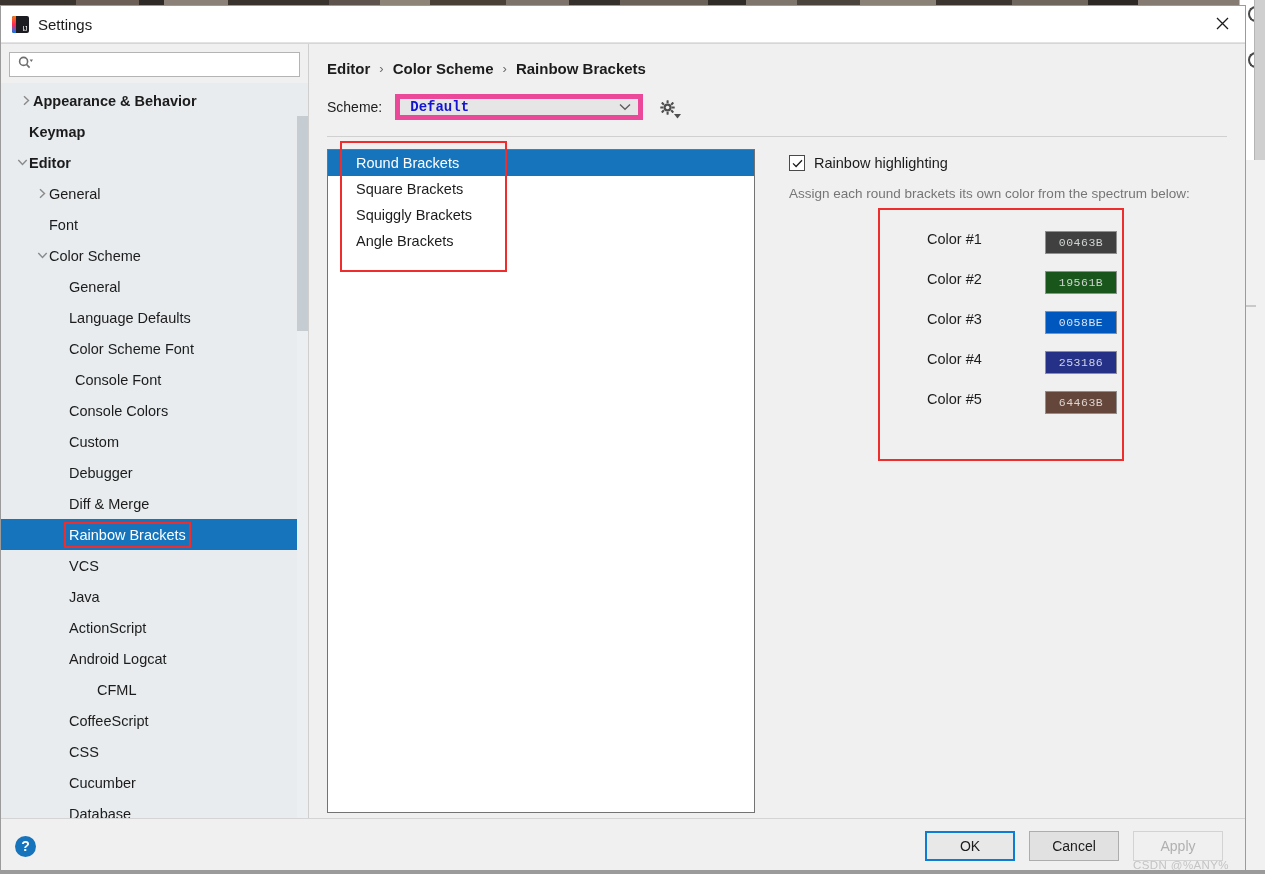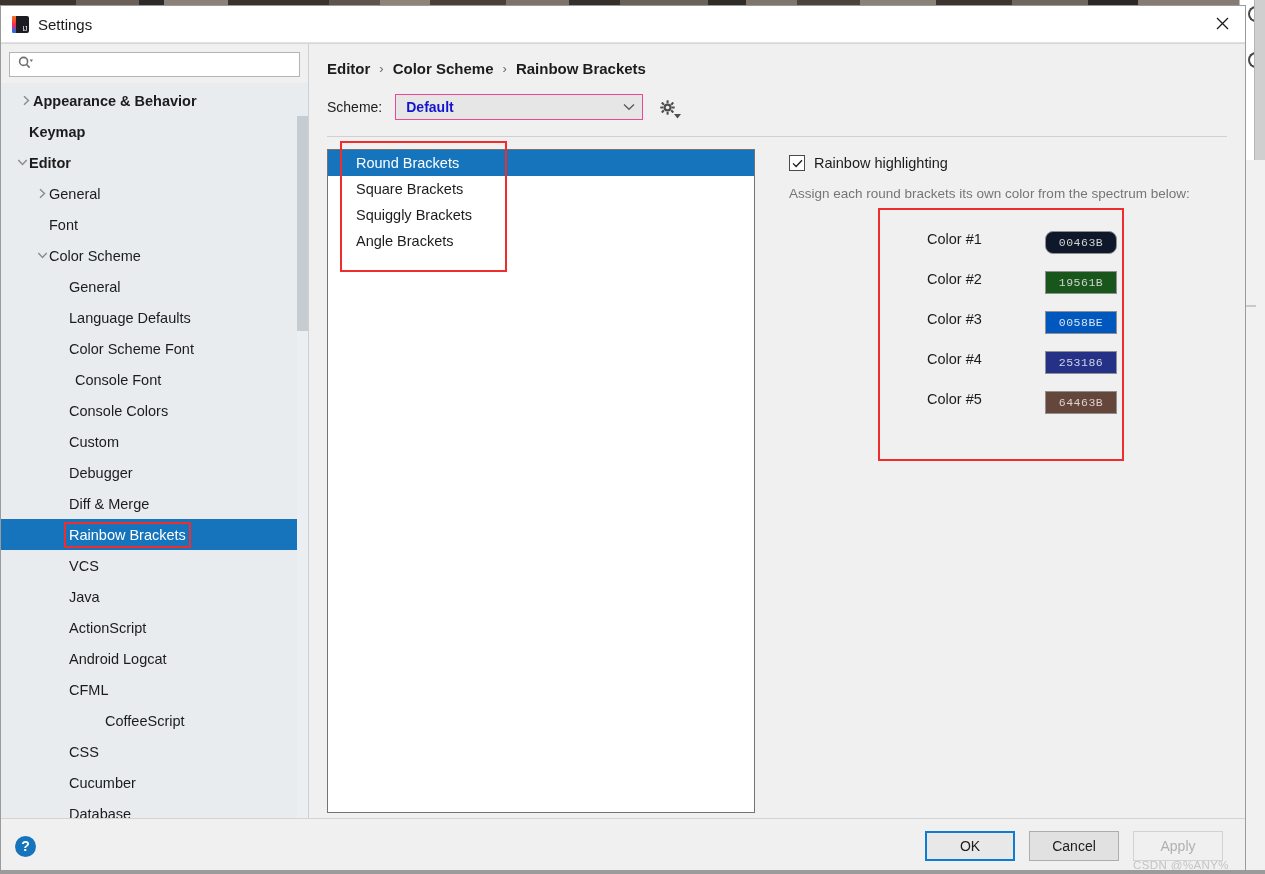--- a/index.html
+++ b/index.html
@@ -151,22 +151,22 @@
     margin-top: 16px; font-size: 15px; font-weight: bold; color: #1c1c1c;
     display: flex; align-items: center; gap: 9px;
   }
   #breadcrumb .sep { color: #6a6a6a; font-weight: normal; font-size: 13px; }
   #scheme-row {
     margin-top: 17px; display: flex; align-items: center; gap: 13px;
   }
   #scheme-label { font-size: 14px; color: #1c1c1c; }
   #scheme-select {
     width: 248px; height: 26px; background: #e6e6e6;
-    border: 1px solid #ec4899; box-sizing: border-box;
-    display: flex; align-items: center; cursor: pointer;
+    border: 5px solid #ec4899; box-sizing: border-box;
+    display: flex; align-items: center; cursor: pointer; font-family: Liberation Mono, monospace;
   }
   #scheme-value {
     flex: 1; font-size: 14px; font-weight: bold; color: #1414d0;
     padding-left: 10px;
   }
   #scheme-caret {
     width: 26px; display: flex; align-items: center; justify-content: center;
     color: #5c5c5c;
   }
   #scheme-gear {
@@ -405,25 +405,25 @@
               <span class="lbl">Java</span>
             </div>
             <div class="tree-item" style="padding-left: 54px;">
               <span class="arrow"></span>
               <span class="lbl">ActionScript</span>
             </div>
             <div class="tree-item" style="padding-left: 54px;">
               <span class="arrow"></span>
               <span class="lbl">Android Logcat</span>
             </div>
-            <div class="tree-item" style="padding-left: 54px;">
+            <div class="tree-item" style="padding-left: 54px; margin-left: 28px;">
               <span class="arrow"></span>
               <span class="lbl">CFML</span>
             </div>
-            <div class="tree-item" style="padding-left: 54px; margin-left: 36px;">
+            <div class="tree-item" style="padding-left: 54px;">
               <span class="arrow"></span>
               <span class="lbl">CoffeeScript</span>
             </div>
             <div class="tree-item" style="padding-left: 54px;">
               <span class="arrow"></span>
               <span class="lbl">CSS</span>
             </div>
             <div class="tree-item" style="padding-left: 54px;">
               <span class="arrow"></span>
               <span class="lbl">Cucumber</span>
@@ -512,21 +512,21 @@
               </svg>
             </span>
             <span id="rainbow-check-label">Rainbow highlighting</span>
           </div>
 
           <div id="assign-desc">Assign each round brackets its own color from the spectrum below:</div>
 
           <div id="colors-list">
               <div class="color-row">
                 <span class="cname">Color #1</span>
-                <div class="color-swatch" style="background: #0f172a; color: rgb(207, 212, 210); border-radius: 8px;">00463B</div>
+                <div class="color-swatch" style="background: #404040; color: rgb(207, 212, 210);">00463B</div>
               </div>
               <div class="color-row">
                 <span class="cname">Color #2</span>
                 <div class="color-swatch" style="background: rgb(25, 86, 27); color: rgb(207, 212, 207);">19561B</div>
               </div>
               <div class="color-row">
                 <span class="cname">Color #3</span>
                 <div class="color-swatch" style="background: rgb(0, 88, 190); color: rgb(214, 226, 242);">0058BE</div>
               </div>
               <div class="color-row">

